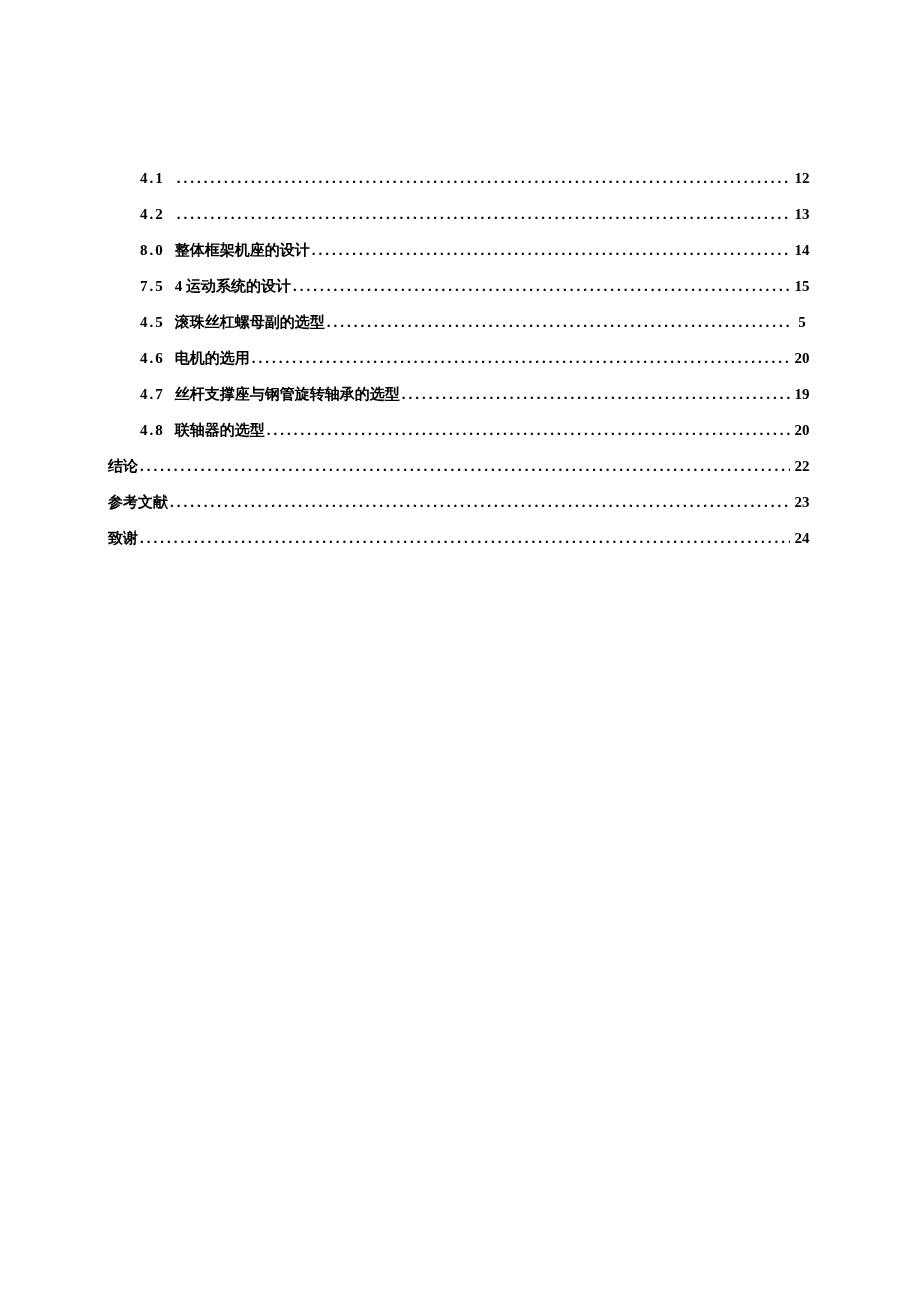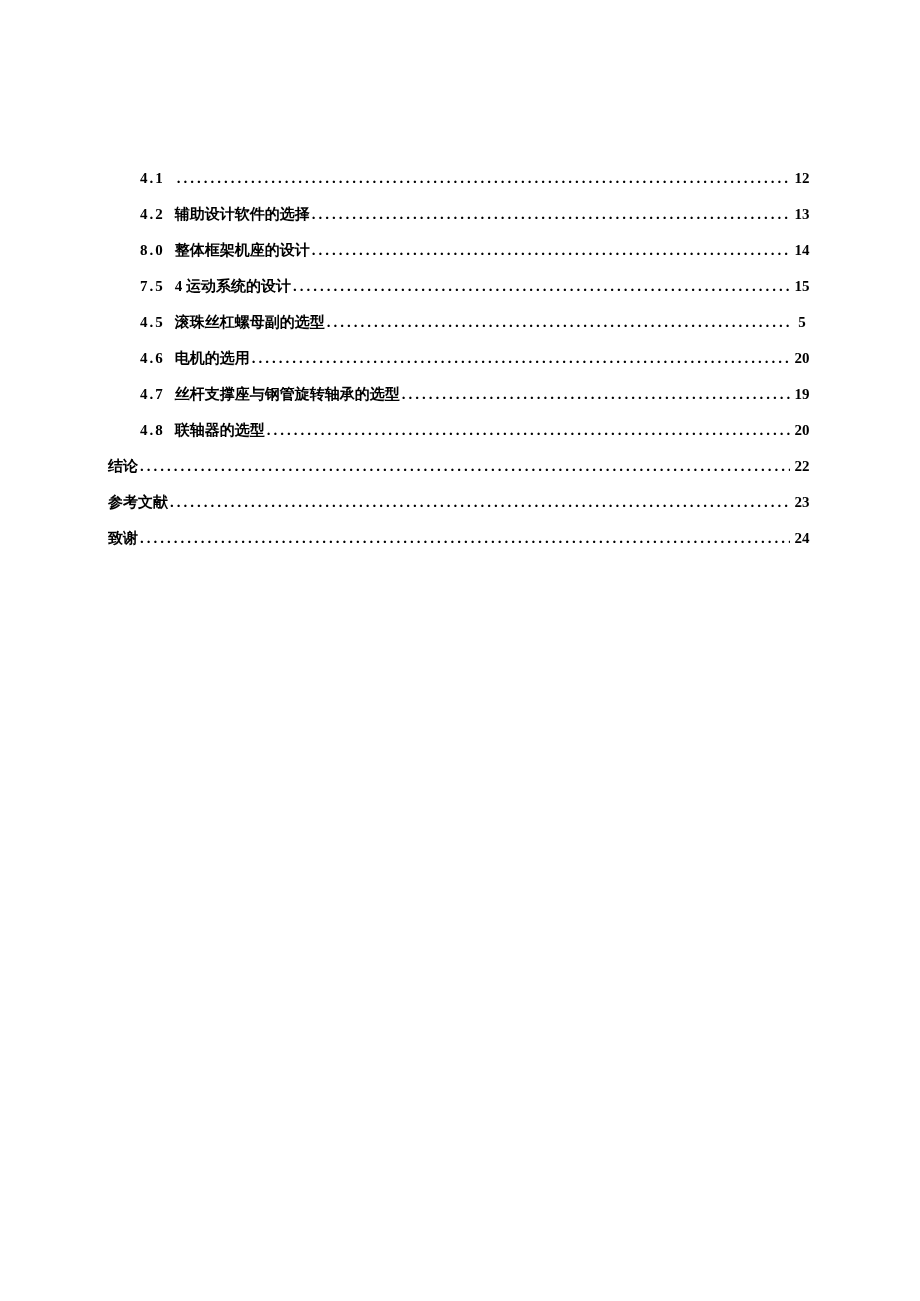--- a/index.html
+++ b/index.html
@@ -63,21 +63,20 @@
 <body>
 
 <ul class="toc-list" id="toc-list">
     <li class="toc-item level2">
       <span class="toc-num">4.1</span>
       <span class="toc-dots"></span>
       <span class="toc-page">12</span>
     </li>
     <li class="toc-item level2">
       <span class="toc-num">4.2</span>
-      <span class="toc-title">辅助设计软件的选择</span>
       <span class="toc-dots"></span>
       <span class="toc-page">13</span>
     </li>
     <li class="toc-item level2">
       <span class="toc-num">8.0</span>
       <span class="toc-title">整体框架机座的设计</span>
       <span class="toc-dots"></span>
       <span class="toc-page">14</span>
     </li>
     <li class="toc-item level2">

